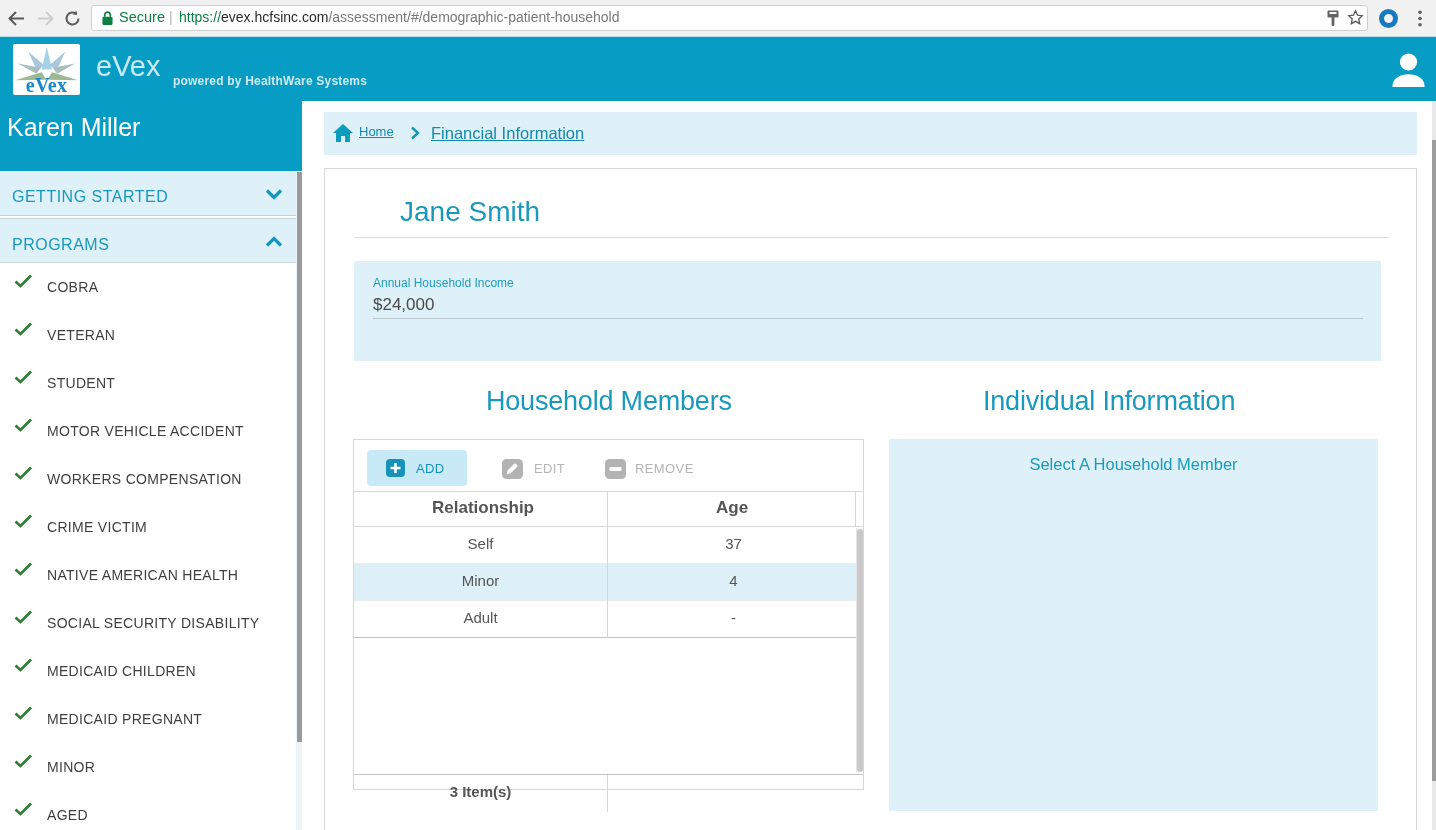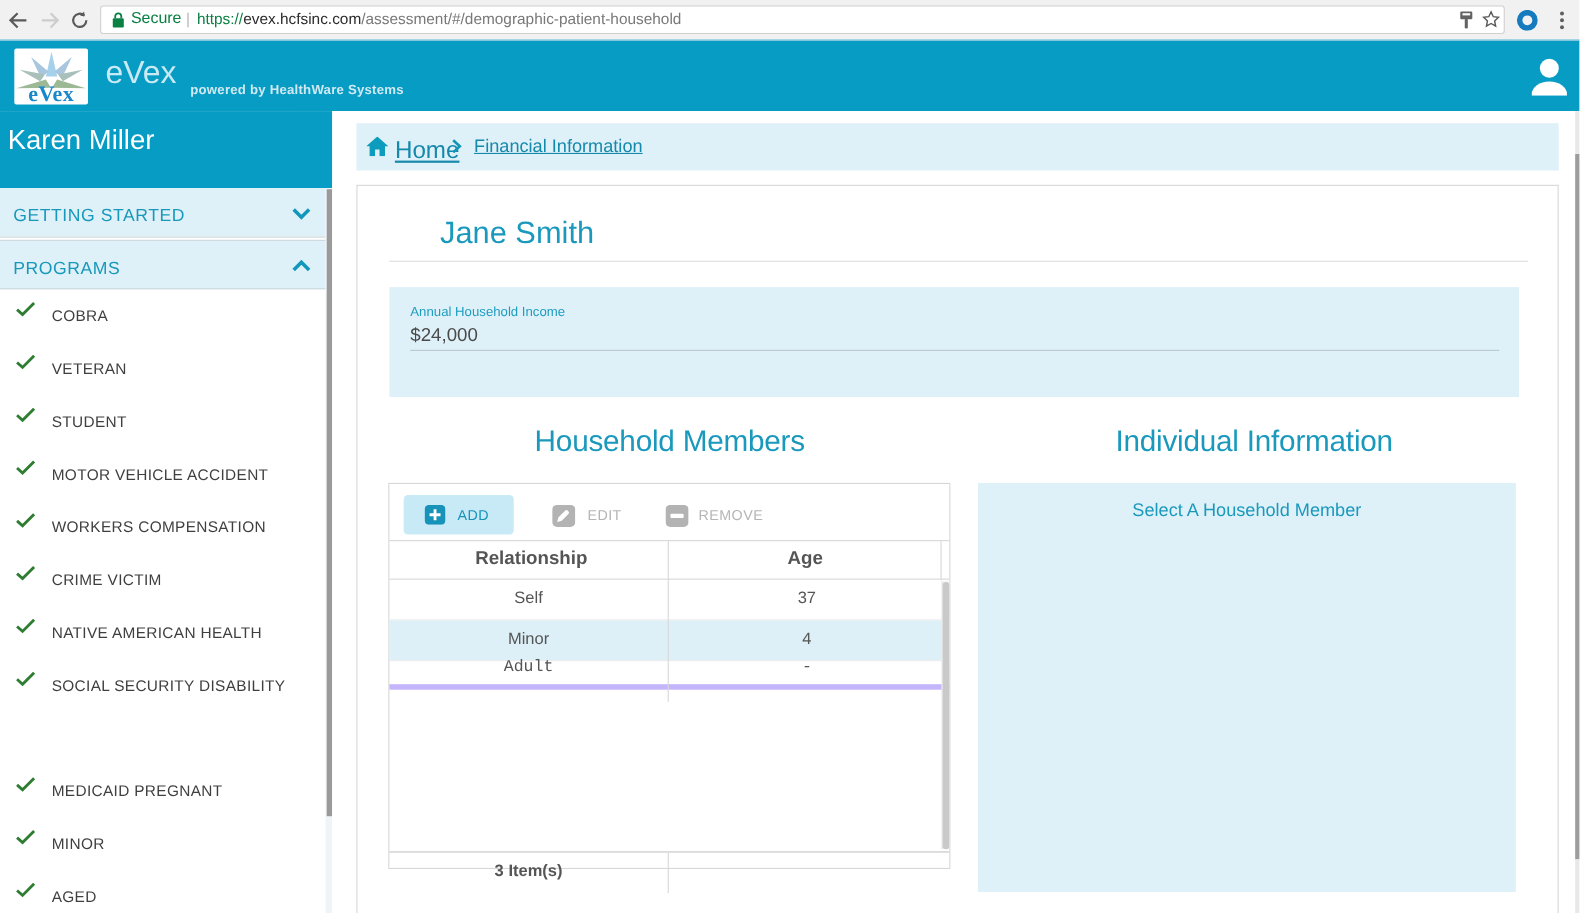--- a/index.html
+++ b/index.html
@@ -193,20 +193,26 @@
           <path d="M1.5 7.5 L6.5 12 L17 1.5" stroke="#2e7d32" stroke-width="2.6" fill="none"></path>
         </svg>
         <div class="txt">SOCIAL SECURITY DISABILITY</div>
       </div>
     <div class="item" style="top:450px;">
         <svg width="19" height="14" viewBox="0 0 19 14">
           <path d="M1.5 7.5 L6.5 12 L17 1.5" stroke="#2e7d32" stroke-width="2.6" fill="none"></path>
         </svg>
         <div class="txt">NATIVE AMERICAN HEALTH</div>
       </div>
+    <div class="item" style="top:546px;">
+        <svg width="19" height="14" viewBox="0 0 19 14">
+          <path d="M1.5 7.5 L6.5 12 L17 1.5" stroke="#2e7d32" stroke-width="2.6" fill="none"></path>
+        </svg>
+        <div class="txt">MEDICAID CHILDREN</div>
+      </div>
     <div class="item" style="top:594px;">
         <svg width="19" height="14" viewBox="0 0 19 14">
           <path d="M1.5 7.5 L6.5 12 L17 1.5" stroke="#2e7d32" stroke-width="2.6" fill="none"></path>
         </svg>
         <div class="txt">MEDICAID PREGNANT</div>
       </div>
     <div class="item" style="top:642px;">
         <svg width="19" height="14" viewBox="0 0 19 14">
           <path d="M1.5 7.5 L6.5 12 L17 1.5" stroke="#2e7d32" stroke-width="2.6" fill="none"></path>
         </svg>
@@ -226,21 +232,21 @@
     <div id="crumb"></div>
     <div id="card">
       <div id="jane">Jane Smith</div>
       <div id="janehr"></div>
       <div id="incomebox">
         <div id="inclabel">Annual Household Income</div>
         <div id="incval">$24,000</div>
         <div id="incline"></div>
       </div>
       <div class="h2" style="left:161px;top:217px;">Household Members</div>
-      <div class="h2" style="left:689px;top:217px;">Individual Information</div>
+      <div class="h2" style="left:658px;top:217px;">Individual Information</div>
       <div id="grid">
         <div id="toolbar">
           <div id="addbtn"></div>
           <svg style="position:absolute;left:32px;top:19px" width="19" height="18" viewBox="0 0 19 18">
               <rect width="19" height="18" rx="4" fill="#1793ba"></rect>
               <path d="M9.5 4 v10 M4.5 9 h10" stroke="#fff" stroke-width="2.6"></path>
             </svg>
           <div class="tbtxt" style="left:62px;top:21px;color:#1793ba;">ADD</div>
           <svg style="position:absolute;left:148px;top:19px" width="21" height="20" viewBox="0 0 21 20">
               <rect width="21" height="20" rx="4.5" fill="#b3b3b3"></rect>
@@ -258,21 +264,21 @@
           <div class="gh" style="left:362px;">Age</div>
         </div>
         <div class="row" style="top:87px;border-bottom:1px solid #ececec;">
           <div class="cell" style="left:0">Self</div>
             <div class="cell" style="left:253px;">37</div>
         </div>
         <div class="row" style="top:124px;background:#ddeff7;border-bottom:1px solid #ececec;">
           <div class="cell" style="left:0">Minor</div>
             <div class="cell" style="left:253px;">4</div>
         </div>
-        <div class="row" style="top:150px;border-bottom:5px solid #c4b5fd;font-family:Liberation Mono, monospace;">
+        <div class="row" style="top:161px;border-bottom:1px solid #c4b5fd;">
           <div class="cell" style="left:0">Adult</div>
             <div class="cell" style="left:253px;">-</div>
         </div>
         <div id="vline1"></div>
         <div style="position:absolute;left:501px;top:52px;width:1px;height:35px;background:#d7d7d7;"></div>
         <div id="gridscroll"></div>
         <div id="gridthumb"></div>
         <div id="gridfoot">
           <div style="position:absolute;left:0;top:8px;width:253px;text-align:center;font-size:15px;font-weight:bold;color:#555;">3 Item(s)</div>
           <div style="position:absolute;left:253px;top:0;width:1px;height:37px;background:#d7d7d7;"></div>
@@ -284,18 +290,18 @@
     </div>
   </div>
   <div id="mscroll"></div>
   <div id="mthumb"></div>
 
   <div style="position:absolute;left:333px;top:124px;">
     <svg width="20" height="18" viewBox="0 0 20 18">
         <path d="M10 0 L20 9 h-3 v9 h-5 v-6 h-4 v6 H3 V9 H0 Z" fill="#0d9cbe"></path>
       </svg>
   </div>
-  <a class="crumblink" href="#" style="position:absolute;left:359px;top:124px;color:#1589ac;font-size:22px;">Home</a>
+  <a class="crumblink" href="#" style="position:absolute;left:359px;top:124px;color:#1589ac;font-size:13px;">Home</a>
   <svg style="position:absolute;left:410px;top:126px;" width="10" height="14" viewBox="0 0 10 14">
       <path d="M2 1.5 L8 7 L2 12.5" stroke="#1495b8" stroke-width="2.4" fill="none"></path>
     </svg>
   <a class="crumblink" href="#" style="position:absolute;left:431px;top:124px;color:#1589ac;font-size:16.5px;">Financial Information</a>
 </div>
 
 </body></html>

